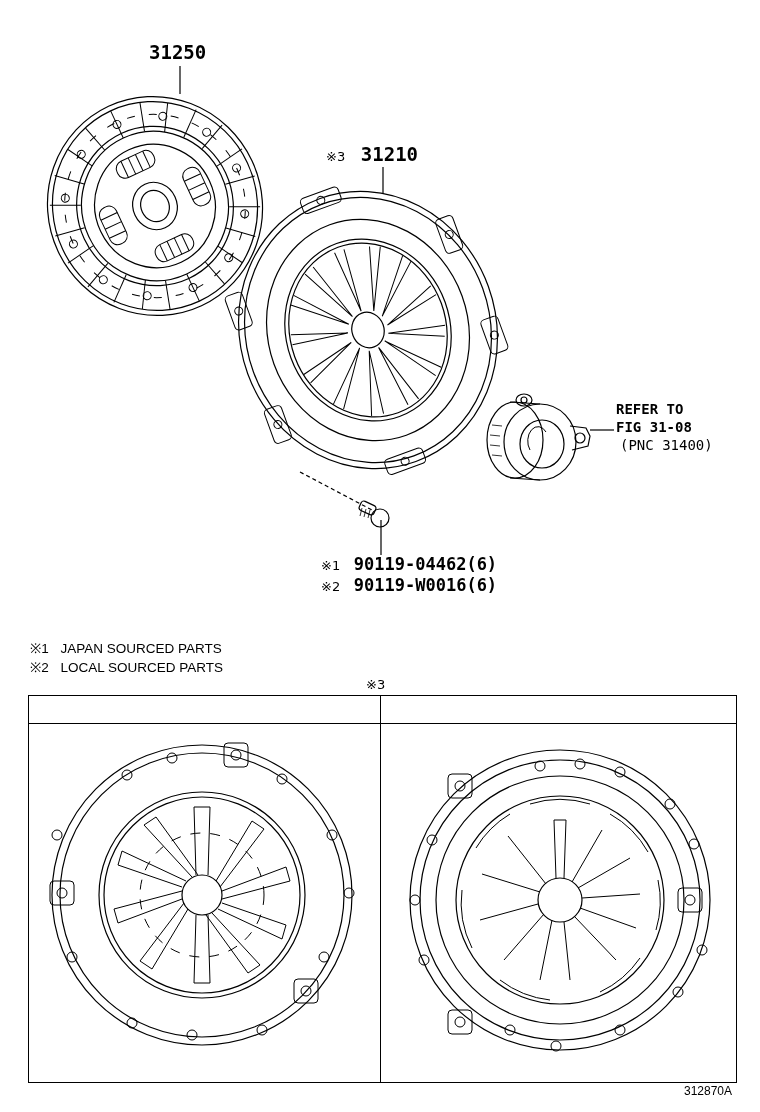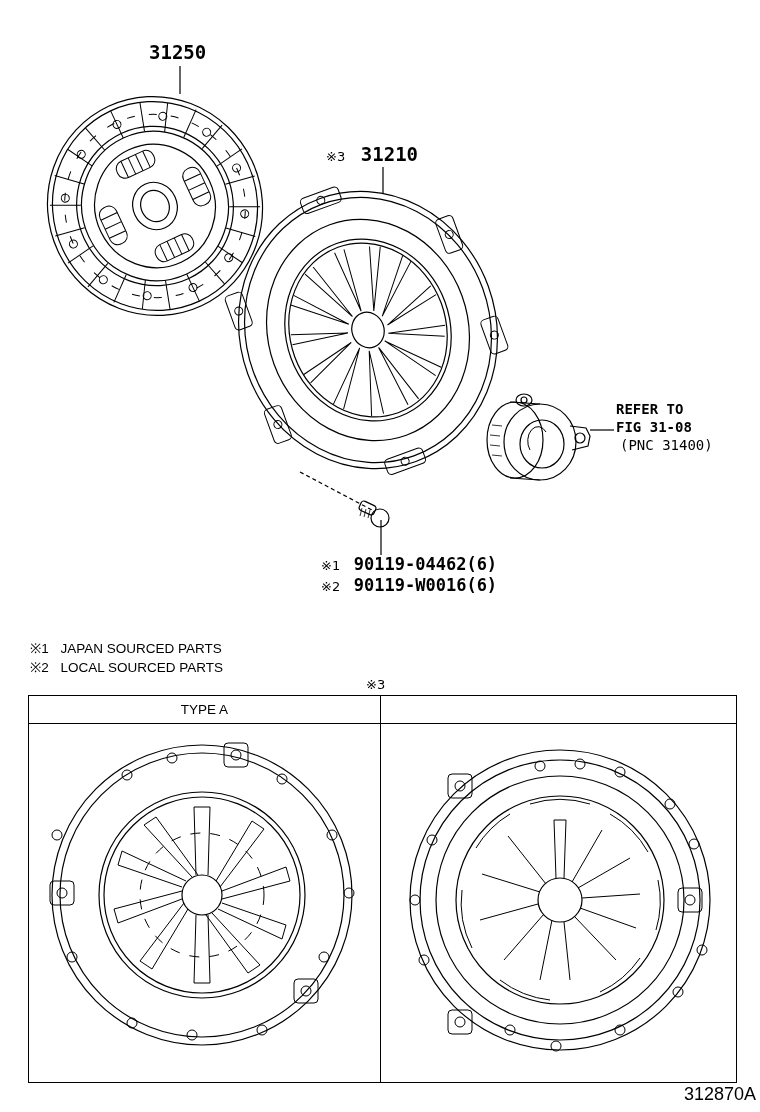--- a/index.html
+++ b/index.html
@@ -9,21 +9,21 @@
   .pn-big { font-size:19px; }
   .mark { font-family:"DejaVu Sans", sans-serif; font-weight:normal; font-size:13px; }
   .note { font-family:"Liberation Sans", sans-serif; font-size:13.5px; white-space:nowrap; }
   .ref { font-family:"DejaVu Sans Mono", monospace; font-size:14px; line-height:18px; white-space:nowrap; }
   .ref b { font-weight:bold; }
   svg { position:absolute; left:0; top:0; }
   .tbl { position:absolute; left:28px; top:695px; width:709px; height:388px; border:1.5px solid #000; box-sizing:border-box; }
   .tbl-head { position:absolute; left:0; top:0; height:27px; width:100%; border-bottom:1px solid #000; }
   .tbl-div { position:absolute; left:351px; top:0; bottom:0; border-left:1px solid #000; }
   .th { position:absolute; top:6px; font-family:"Liberation Sans", sans-serif; font-size:13.5px; text-align:center; }
-  .figid { font-family:"Liberation Sans", sans-serif; font-size:18px; }
+  .figid { font-family:"Liberation Sans", sans-serif; font-size:12px; }
 </style>
 </head>
 <body>
 
 <svg width="760" height="1112" viewBox="0 0 760 1112" fill="none" stroke="#000" stroke-width="1.2">
 
   <line x1="180" y1="66" x2="180" y2="94"></line>
   <line x1="383" y1="167" x2="383" y2="193"></line>
   <line x1="590" y1="430" x2="614" y2="430"></line>
   <line x1="381" y1="520" x2="381" y2="555"></line>
@@ -288,16 +288,15 @@
 </div>
 <div class="abs note" style="left:30px; top:658px;">
   <span>※2</span>
   <span style="margin-left:8px;">LOCAL SOURCED PARTS</span>
 </div>
 
 <div class="abs mark" style="left:366px; top:677px;">※3</div>
 <div class="tbl">
   <div class="tbl-head"></div>
   <div class="tbl-div"></div>
-  <div class="th" style="left:0; width:351px;">TYPE A</div>
 </div>
 
 <div class="abs figid" style="left:684px; top:1084px;">312870A</div>
 
 </body></html>

